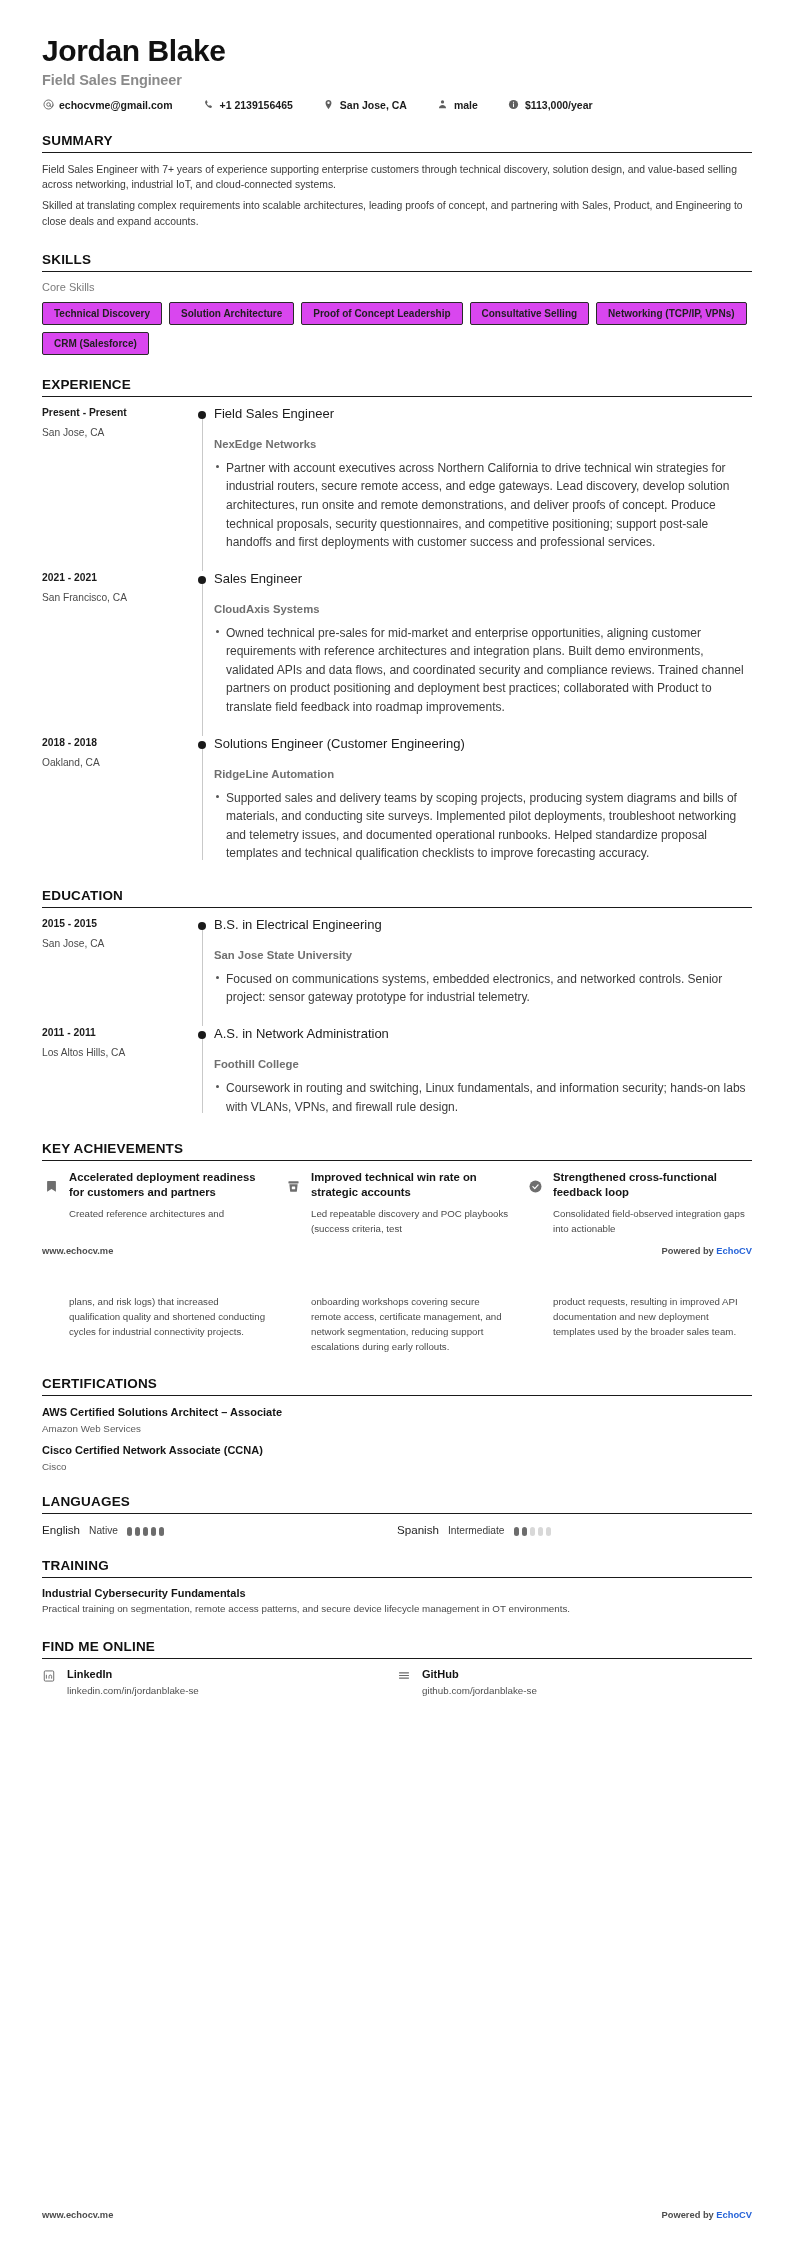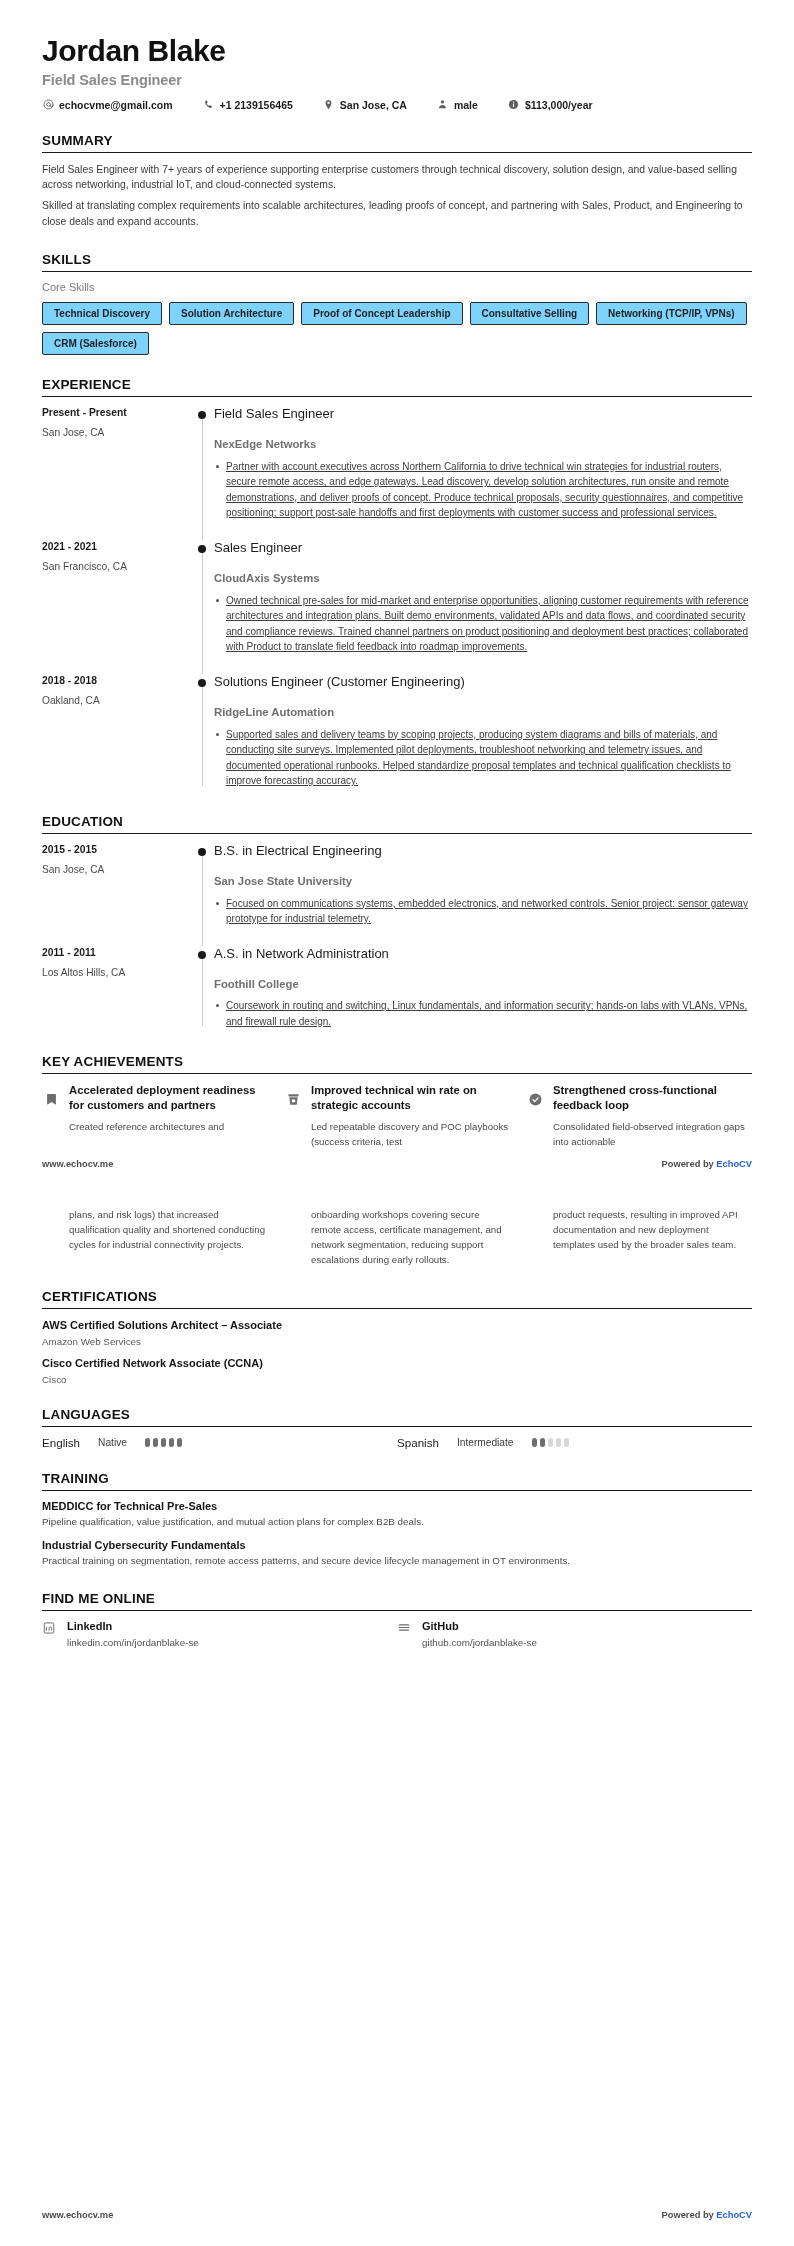--- a/index.html
+++ b/index.html
@@ -107,21 +107,21 @@
     gap: 7px;
   }
   .tag {
     border: 1.1px solid #2a2a2a;
     border-radius: 2px;
     padding: 5px 11px;
     font-size: 10px;
     font-weight: 700;
     color: #1f1f1f;
     line-height: 1.1;
-    background: #7dd3fc;
+    background: #d946ef;
   }
 
   
   .entry {
     display: flex;
     position: relative;
     margin-bottom: 16px;
   }
   .entry:last-child { margin-bottom: 0; }
   .entry-left {
@@ -180,25 +180,24 @@
     line-height: 1.3;
   }
   .bullets {
     margin: 7px 0 0 0;
     padding: 0;
     list-style: none;
   }
   .bullets li {
     position: relative;
     padding-left: 12px;
-    font-size: 10px;
+    font-size: 12px;
     line-height: 1.55;
     color: #3c3c3c;
     margin-bottom: 3px;
-    text-decoration: underline;
   }
   .bullets li:before {
     content: "";
     position: absolute;
     left: 2px;
     top: 6px;
     width: 3px;
     height: 3px;
     border-radius: 50%;
     background: #555;
@@ -284,22 +283,22 @@
     margin-top: 3px;
   }
 
   
   .lang-grid {
     display: flex;
   }
   .lang-col {
     flex: 1 1 0;
     display: flex;
-    align-items: center;
-    gap: 18px;
+    align-items: flex-end;
+    gap: 9px;
   }
   .lang-name {
     font-size: 11.6px;
     color: #1e1e1e;
   }
   .lang-level {
     font-size: 10.2px;
     color: #3b3b3b;
   }
   .dots { display: flex; gap: 3px; align-items: center; }
@@ -673,24 +672,20 @@
             <i class="dot"></i>
           </span>
         </div>
       </div>
     </div>
 
     <div class="section">
       <div class="section-title">TRAINING</div>
       <hr class="section-rule">
       <div class="train-item">
-        <div class="train-name">MEDDICC for Technical Pre-Sales</div>
-        <div class="train-desc">Pipeline qualification, value justification, and mutual action plans for complex B2B deals.</div>
-      </div>
-      <div class="train-item">
         <div class="train-name">Industrial Cybersecurity Fundamentals</div>
         <div class="train-desc">Practical training on segmentation, remote access patterns, and secure device lifecycle management in OT environments.</div>
       </div>
     </div>
 
     <div class="section">
       <div class="section-title">FIND ME ONLINE</div>
       <hr class="section-rule">
       <div class="online-grid">
         <div class="online-col">

